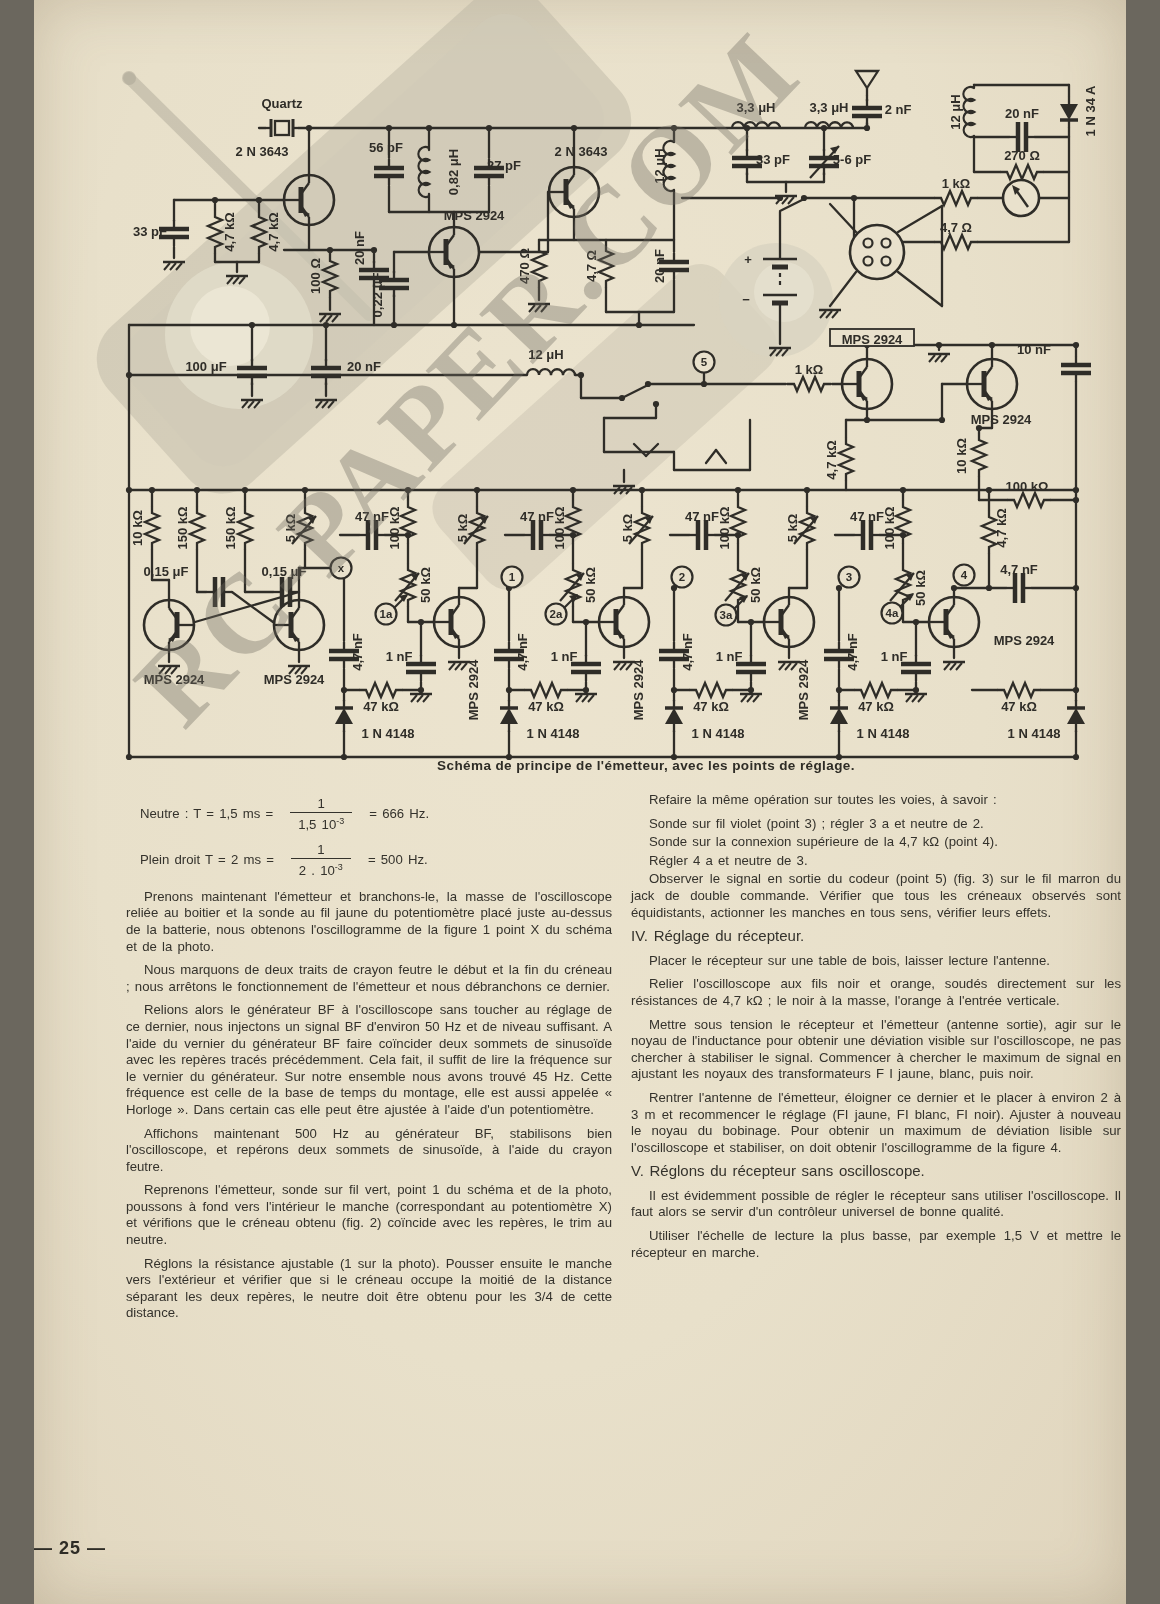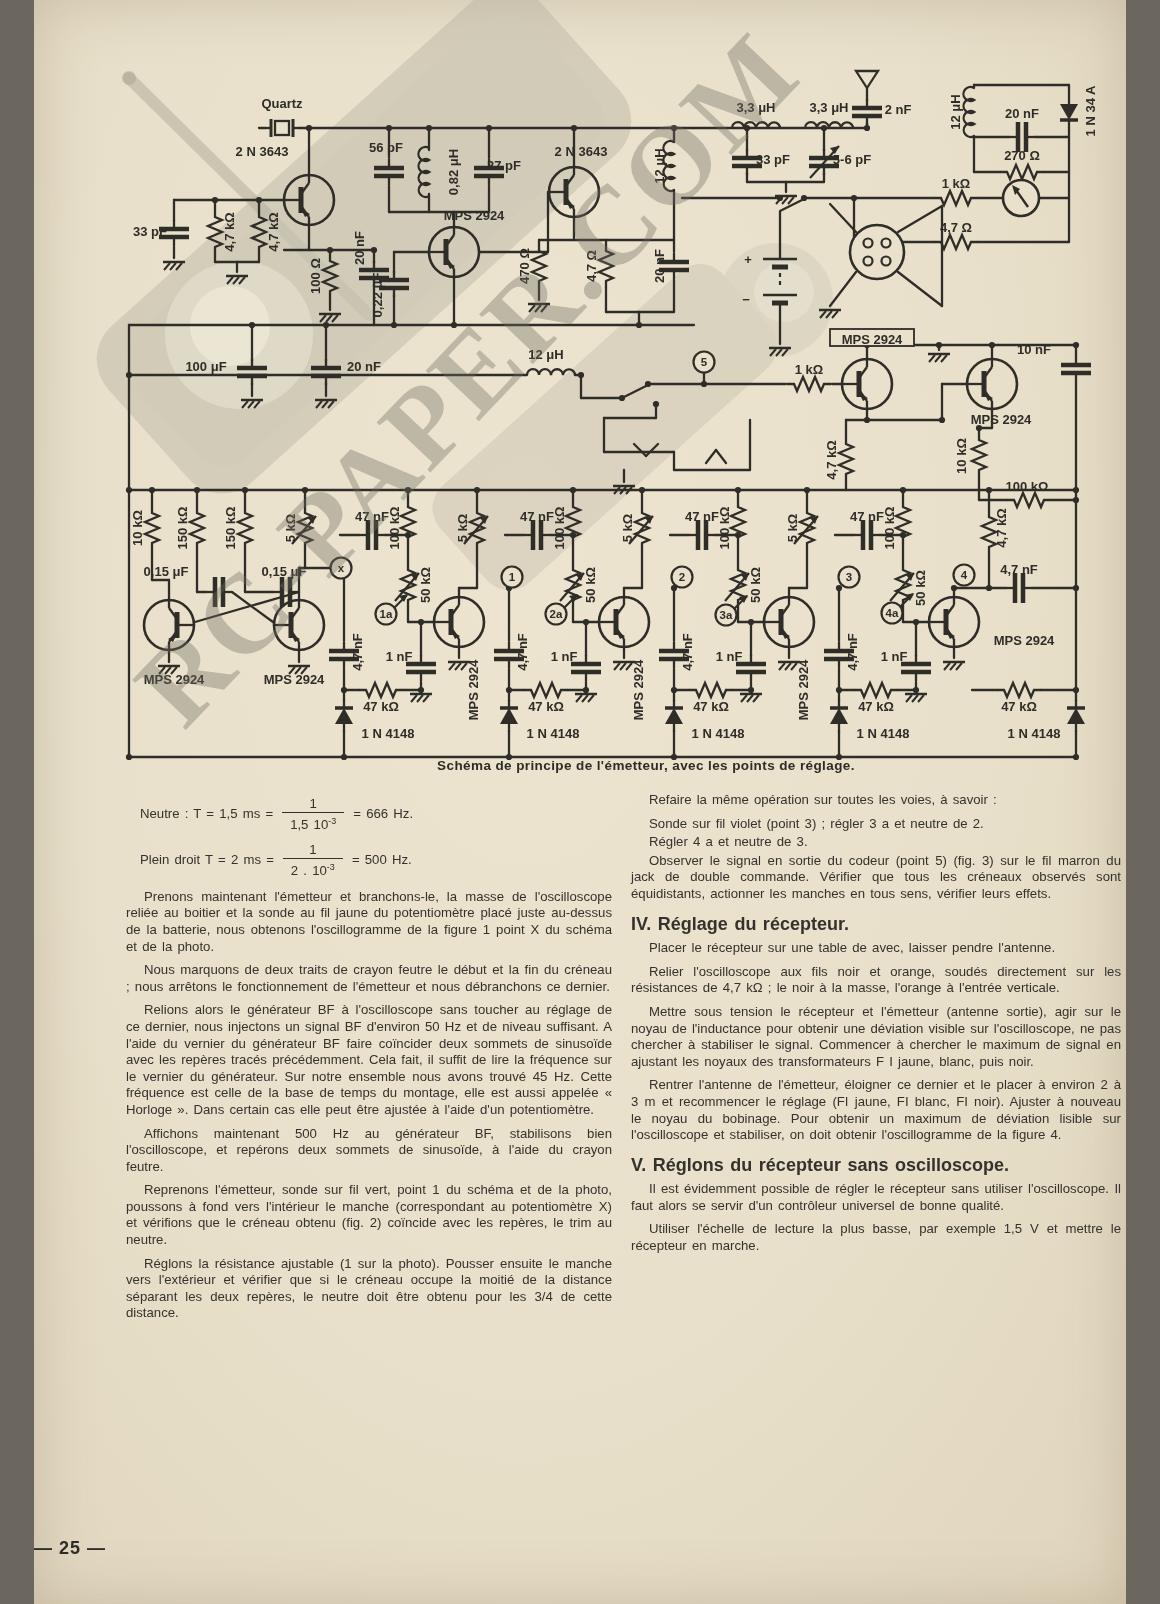--- a/index.html
+++ b/index.html
@@ -8,22 +8,22 @@
     box-shadow:inset 0 0 60px rgba(120,100,70,.25);
     font-family:"Liberation Sans", sans-serif; color:#33312b;}
   svg{position:absolute;left:0;top:0;}
   .caption{position:absolute;left:0;top:758px;width:1160px;text-align:center;
     font-size:13.5px;font-weight:bold;letter-spacing:.4px;color:#2e2c26;margin-left:32px;}
   .col{position:absolute;top:792px;font-size:13.2px;line-height:16.6px;text-align:justify;color:#34322c;word-spacing:1.5px;}
   .col-left{left:92px;width:486px;}
   .col-right{left:597px;width:490px;}
   .col p{margin:0 0 7px 0;text-indent:18px;}
   .col p.line{margin:0 0 2px 0;text-indent:18px;}
-  .col h4{margin:13px 0 8px 0;font-size:18px;font-weight:bold;text-indent:0;}
-  .formula{display:flex;align-items:center;gap:9px;margin:4px 0 10px 14px;white-space:nowrap;}
+  .col h4{margin:1px 0 8px 0;font-size:15px;font-weight:normal;text-indent:0;}
+  .formula{display:flex;align-items:center;gap:17px;margin:4px 0 10px 14px;white-space:nowrap;}
   .frac{display:inline-flex;flex-direction:column;align-items:center;line-height:15px;}
   .frac .den{border-top:1.4px solid #34322c;padding:1px 8px 0 8px;}
   .frac .num{padding:0 8px 1px 8px;}
   sup{font-size:9px;}
   .footer{position:absolute;left:0;top:1538px;width:1160px;
     font-size:18px;font-weight:bold;color:#2e2c26;letter-spacing:1px;}
 </style>
 </head>
 <body>
 
@@ -846,24 +846,25 @@
       <p>Prenons maintenant l'émetteur et branchons-le, la masse de l'oscilloscope reliée au boitier et la sonde au fil jaune du potentiomètre placé juste au-dessus de la batterie, nous obtenons l'oscillogramme de la figure 1 point X du schéma et de la photo.</p>
       <p>Nous marquons de deux traits de crayon feutre le début et la fin du créneau ; nous arrêtons le fonctionnement de l'émetteur et nous débranchons ce dernier.</p>
       <p>Relions alors le générateur BF à l'oscilloscope sans toucher au réglage de ce dernier, nous injectons un signal BF d'environ 50 Hz et de niveau suffisant. A l'aide du vernier du générateur BF faire coïncider deux sommets de sinusoïde avec les repères tracés précédemment. Cela fait, il suffit de lire la fréquence sur le vernier du générateur. Sur notre ensemble nous avons trouvé 45 Hz. Cette fréquence est celle de la base de temps du montage, elle est aussi appelée « Horloge ». Dans certain cas elle peut être ajustée à l'aide d'un potentiomètre.</p>
       <p>Affichons maintenant 500 Hz au générateur BF, stabilisons bien l'oscilloscope, et repérons deux sommets de sinusoïde, à l'aide du crayon feutre.</p>
       <p>Reprenons l'émetteur, sonde sur fil vert, point 1 du schéma et de la photo, poussons à fond vers l'intérieur le manche (correspondant au potentiomètre X) et vérifions que le créneau obtenu (fig. 2) coïncide avec les repères, le trim au neutre.</p>
       <p>Réglons la résistance ajustable (1 sur la photo). Pousser ensuite le manche vers l'extérieur et vérifier que si le créneau occupe la moitié de la distance séparant les deux repères, le neutre doit être obtenu pour les 3/4 de cette distance.</p>
     </div>
   <div class="col col-right" id="colR">
       <p>Refaire la même opération sur toutes les voies, à savoir :</p>
       <p class="line">Sonde sur fil violet (point 3) ; régler 3 a et neutre de 2.</p>
+      <p class="line">Sonde sur la connexion supérieure de la 4,7 kΩ (point 4).</p>
       <p class="line">Régler 4 a et neutre de 3.</p>
       <p>Observer le signal en sortie du codeur (point 5) (fig. 3) sur le fil marron du jack de double commande. Vérifier que tous les créneaux observés sont équidistants, actionner les manches en tous sens, vérifier leurs effets.</p>
       <h4>IV. Réglage du récepteur.</h4>
-      <p>Placer le récepteur sur une table de avec, laisser pendre l'antenne.</p>
+      <p>Placer le récepteur sur une table de bois, laisser lecture l'antenne.</p>
       <p>Relier l'oscilloscope aux fils noir et orange, soudés directement sur les résistances de 4,7 kΩ ; le noir à la masse, l'orange à l'entrée verticale.</p>
       <p>Mettre sous tension le récepteur et l'émetteur (antenne sortie), agir sur le noyau de l'inductance pour obtenir une déviation visible sur l'oscilloscope, ne pas chercher à stabiliser le signal. Commencer à chercher le maximum de signal en ajustant les noyaux des transformateurs F I jaune, blanc, puis noir.</p>
       <p>Rentrer l'antenne de l'émetteur, éloigner ce dernier et le placer à environ 2 à 3 m et recommencer le réglage (FI jaune, FI blanc, FI noir). Ajuster à nouveau le noyau du bobinage. Pour obtenir un maximum de déviation lisible sur l'oscilloscope et stabiliser, on doit obtenir l'oscillogramme de la figure 4.</p>
       <h4>V. Réglons du récepteur sans oscilloscope.</h4>
       <p>Il est évidemment possible de régler le récepteur sans utiliser l'oscilloscope. Il faut alors se servir d'un contrôleur universel de bonne qualité.</p>
       <p>Utiliser l'échelle de lecture la plus basse, par exemple 1,5 V et mettre le récepteur en marche.</p>
     </div>
 
   <div class="footer">
     <span>— 25 —</span>

